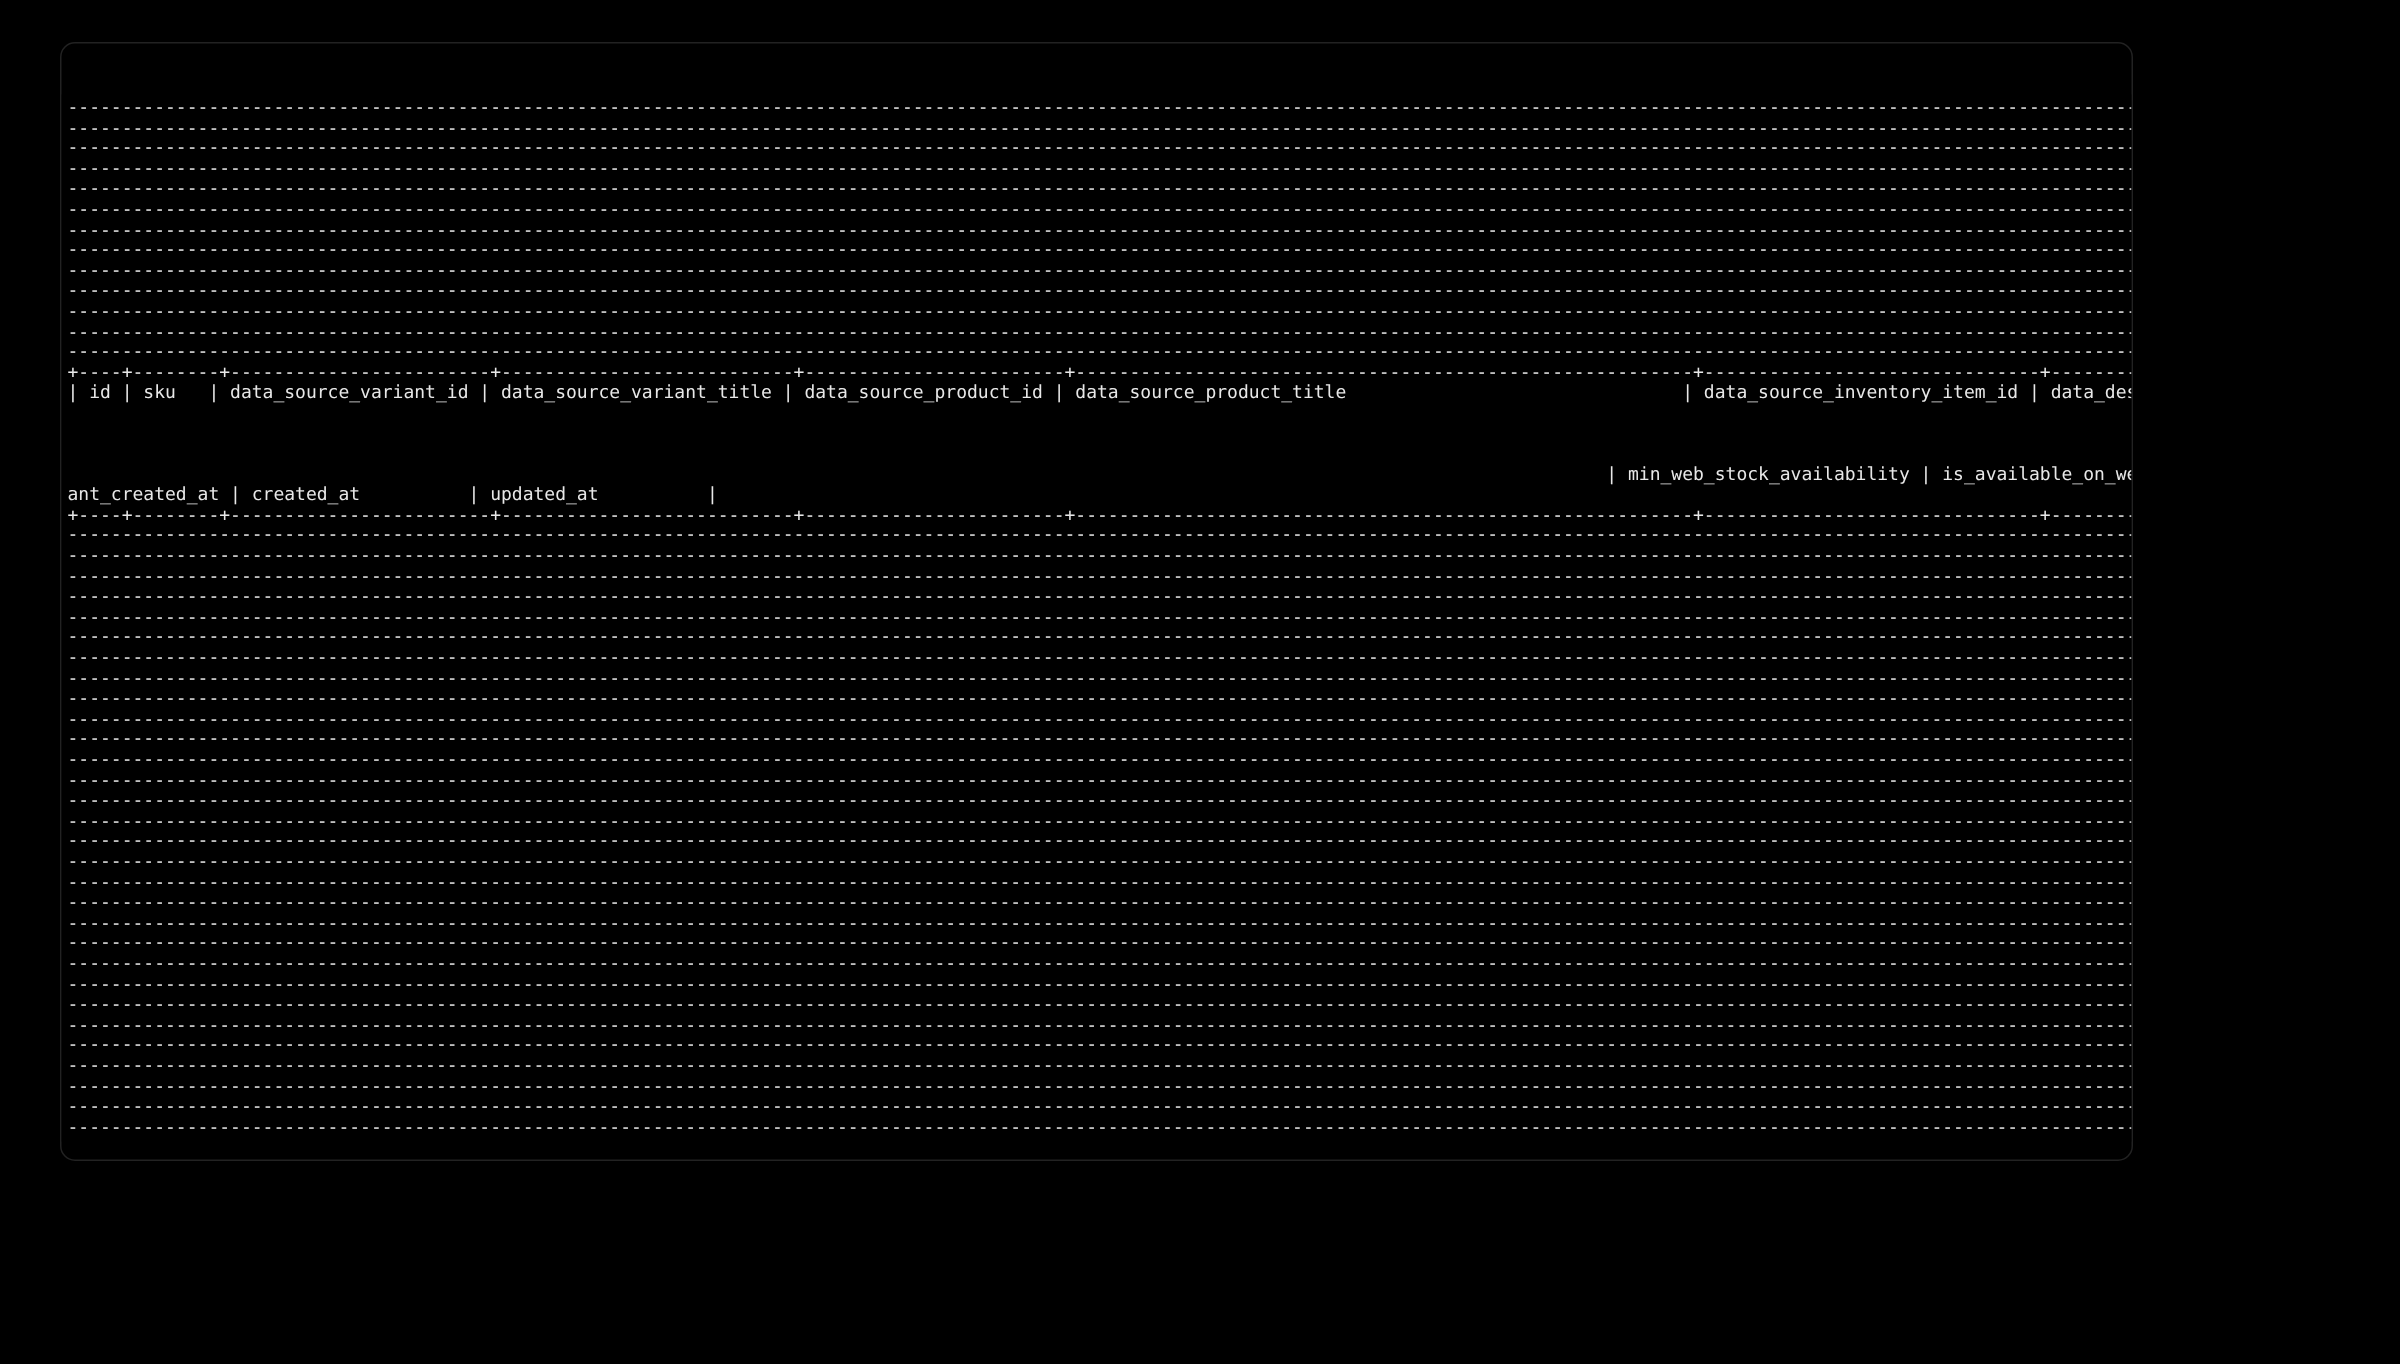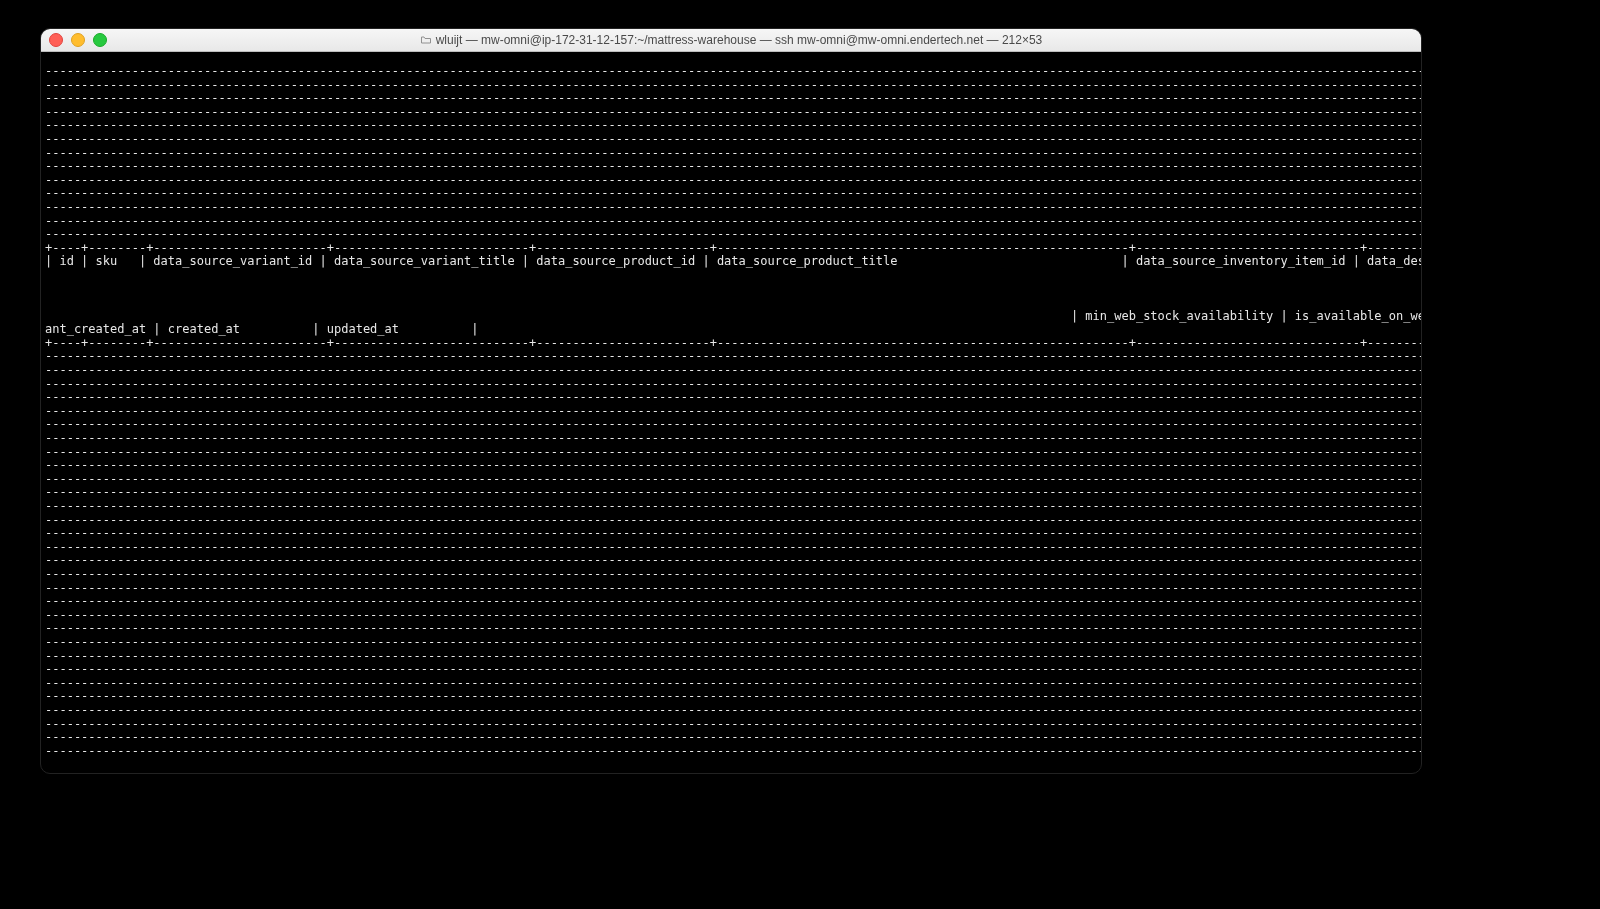--- a/index.html
+++ b/index.html
@@ -11,33 +11,20 @@
   .dot.yellow{background:#ffbd2e;border:.5px solid #dea123;}
   .dot.green{background:#27c93f;border:.5px solid #1aab29;}
   .title{position:absolute;left:0;right:0;text-align:center;font-family:-apple-system,Helvetica,Arial,sans-serif;font-size:12px;color:#4a4a4a;display:flex;align-items:center;justify-content:center;gap:4px;pointer-events:none;}
   .title svg{width:12px;height:12px;opacity:.6;}
   .term{position:absolute;top:22px;left:0;right:0;bottom:0;background:#000;color:#e8e8e8;font-size:12px;line-height:13.6px;letter-spacing:0;padding:2px 4px 2px 4px;white-space:pre;overflow:hidden;font-family:ui-monospace,Menlo,Consolas,monospace;}
 </style>
 </head>
 <body>
 
 <div class="window">
-  <div class="titlebar">
-    <div class="traffic">
-      <div class="dot red"></div>
-      <div class="dot yellow"></div>
-      <div class="dot green"></div>
-    </div>
-    <div class="title">
-      <svg viewBox="0 0 24 24" fill="none" stroke="#555" stroke-width="2">
-          <path d="M3 6h5l2 3h11v9H3z"></path>
-        </svg>
-      <span>wluijt — mw-omni@ip-172-31-12-157:~/mattress-warehouse — ssh mw-omni@mw-omni.endertech.net — 212×53</span>
-    </div>
-  </div>
   <pre class="term" id="term">--------------------------------------------------------------------------------------------------------------------------------------------------------------------------------------------------------------------
 --------------------------------------------------------------------------------------------------------------------------------------------------------------------------------------------------------------------
 --------------------------------------------------------------------------------------------------------------------------------------------------------------------------------------------------------------------
 --------------------------------------------------------------------------------------------------------------------------------------------------------------------------------------------------------------------
 --------------------------------------------------------------------------------------------------------------------------------------------------------------------------------------------------------------------
 --------------------------------------------------------------------------------------------------------------------------------------------------------------------------------------------------------------------
 --------------------------------------------------------------------------------------------------------------------------------------------------------------------------------------------------------------------
 --------------------------------------------------------------------------------------------------------------------------------------------------------------------------------------------------------------------
 --------------------------------------------------------------------------------------------------------------------------------------------------------------------------------------------------------------------
 --------------------------------------------------------------------------------------------------------------------------------------------------------------------------------------------------------------------

